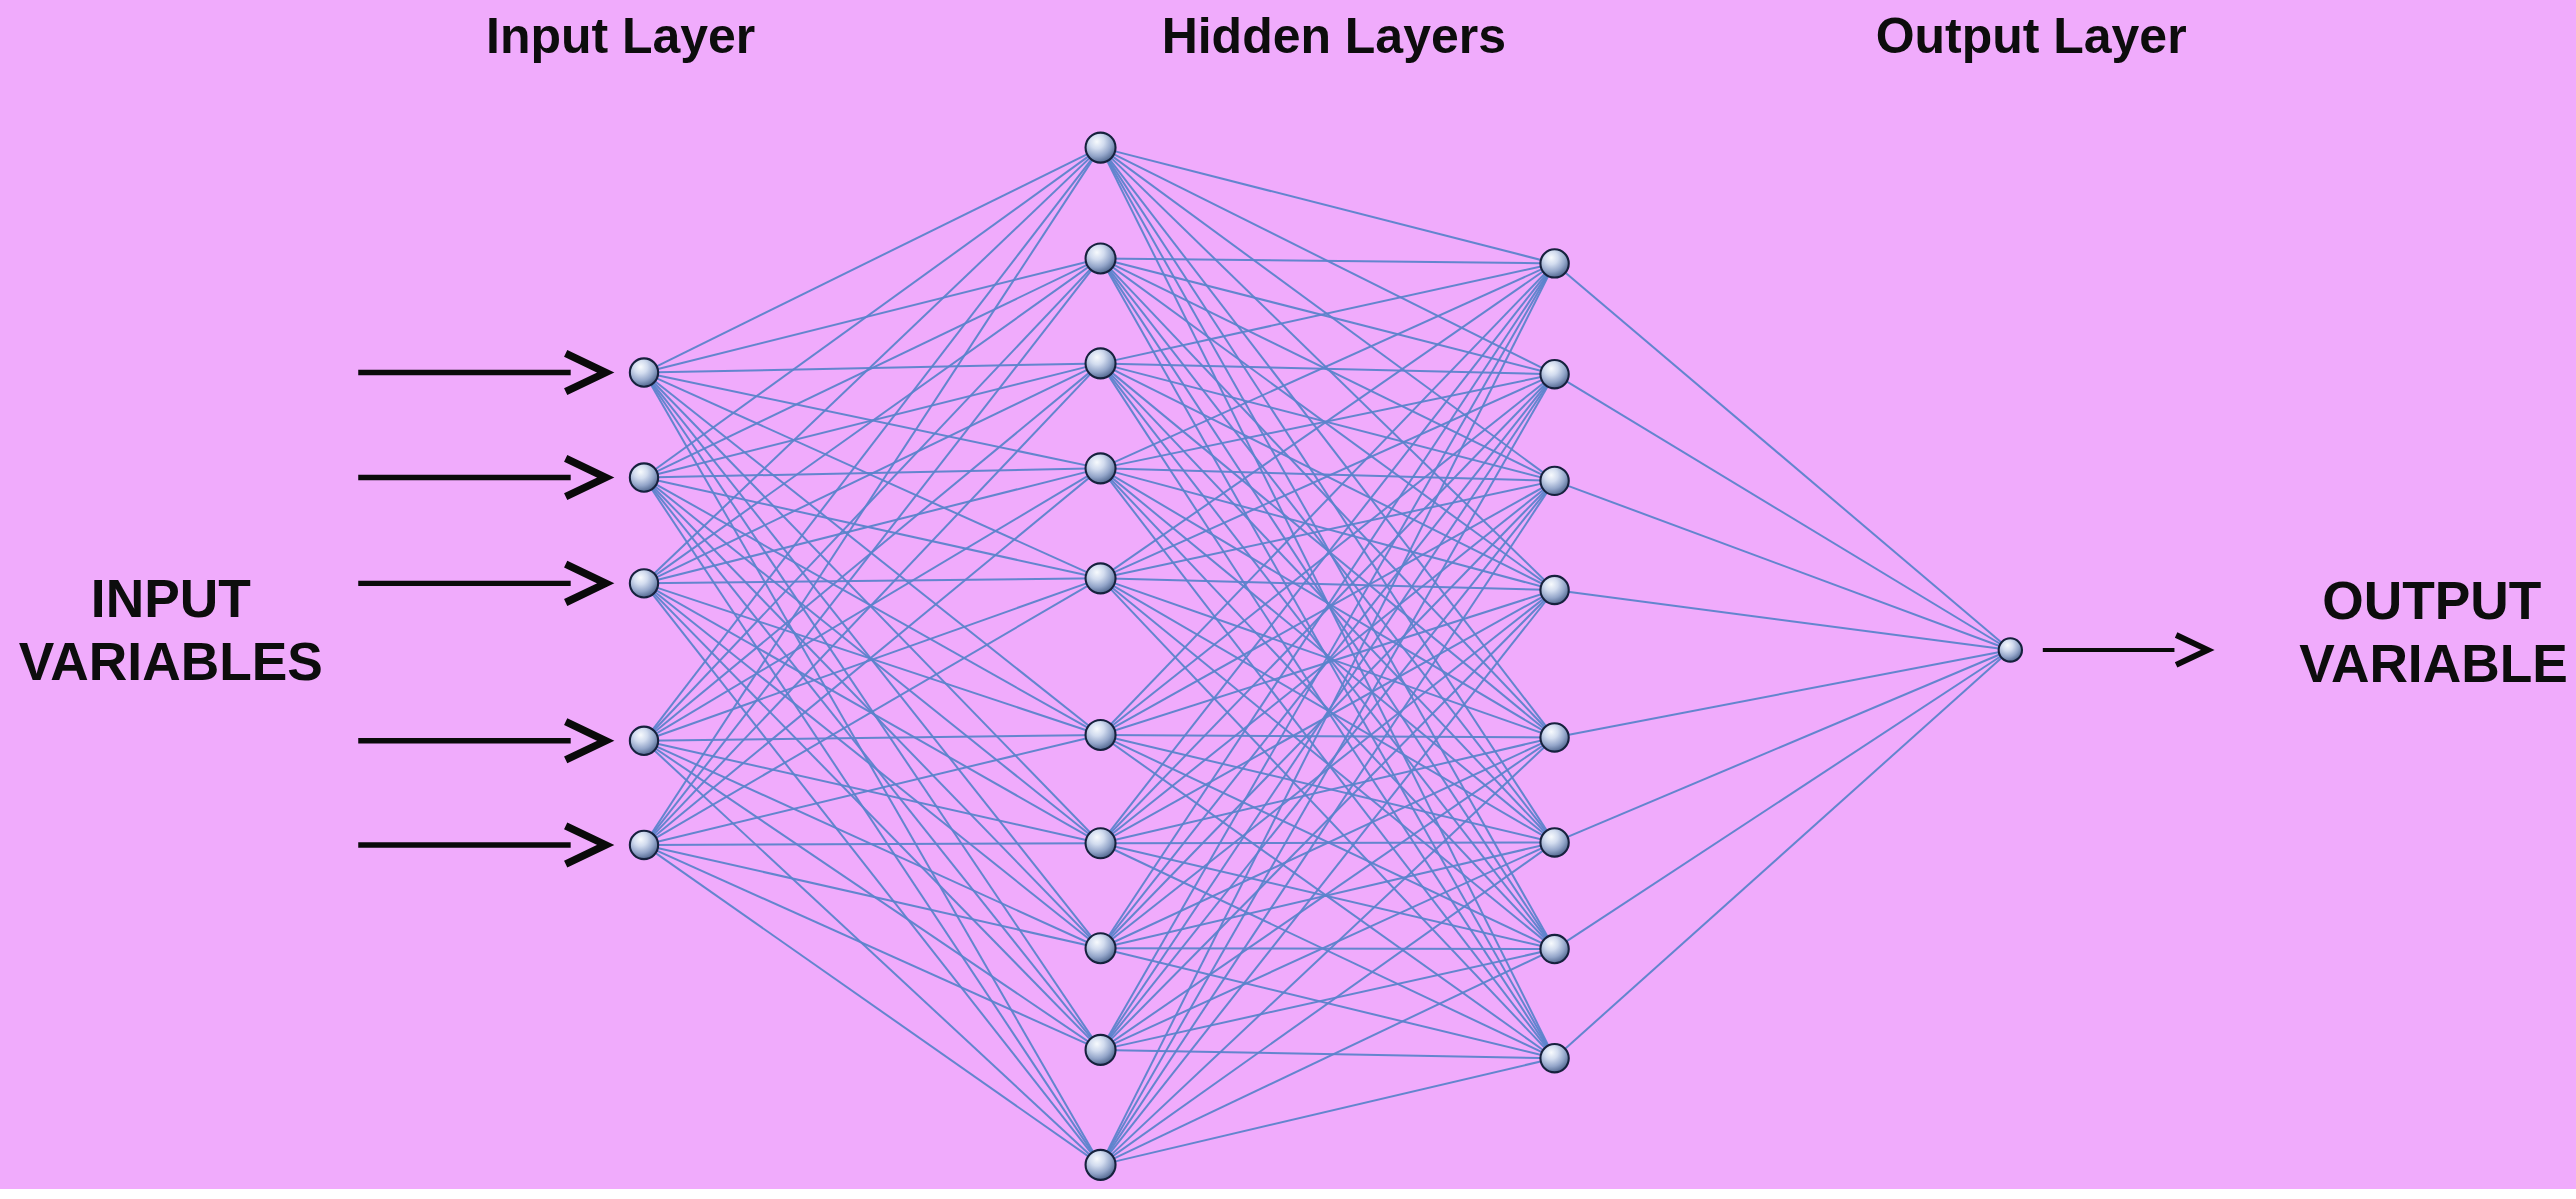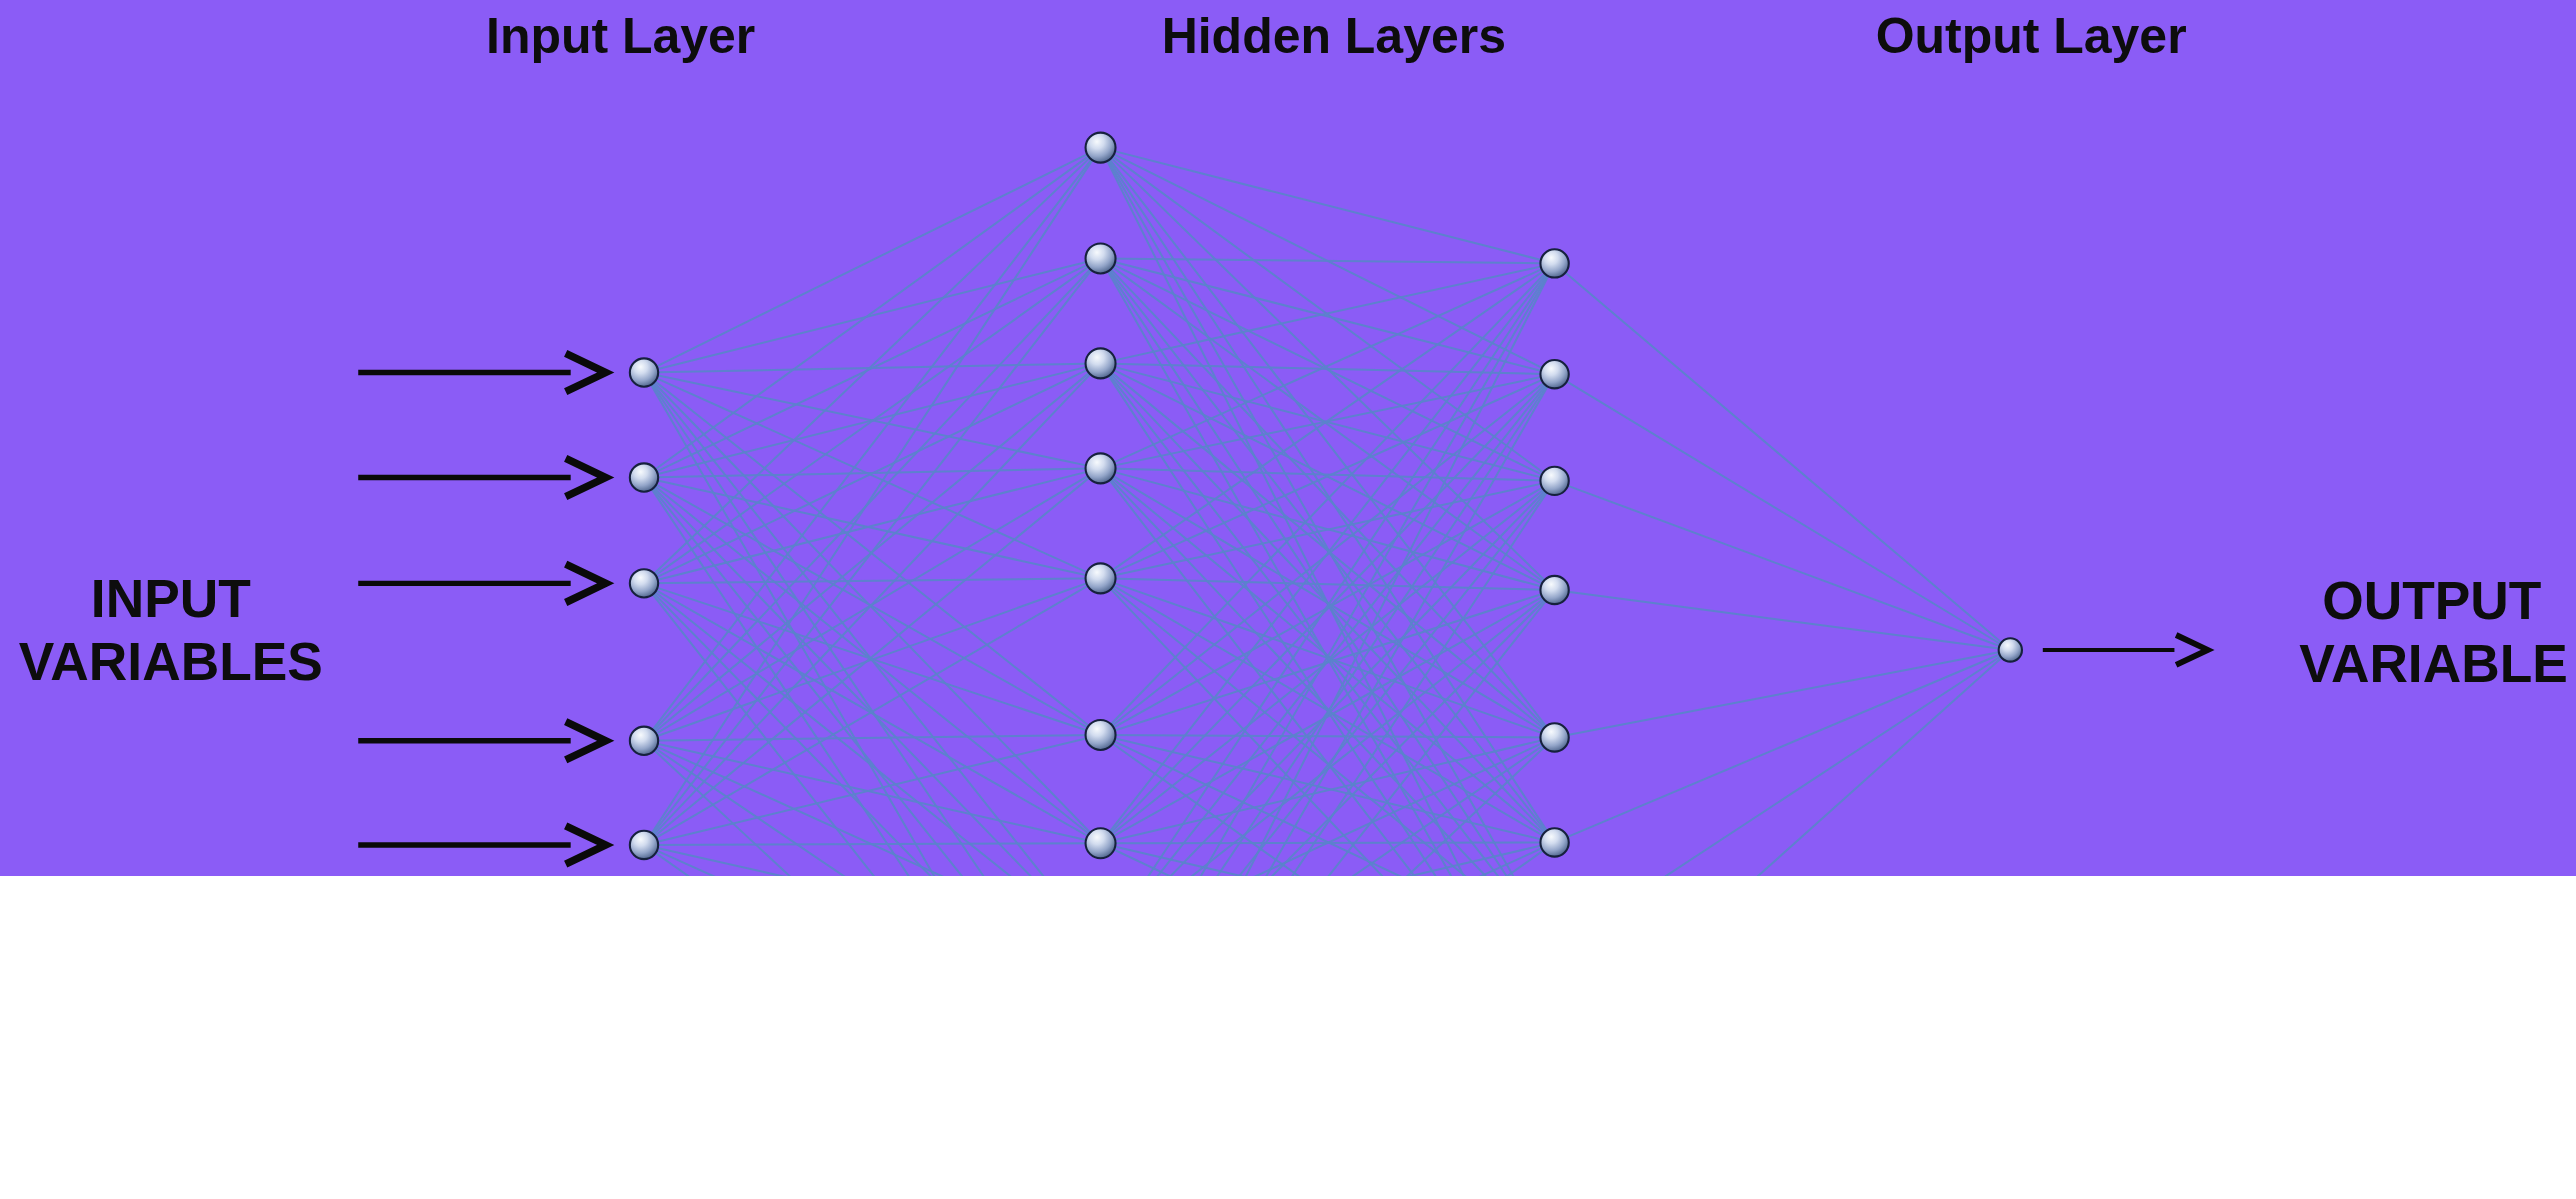--- a/index.html
+++ b/index.html
@@ -1,17 +1,17 @@
 <!DOCTYPE html>
 <html style="font-size:13.3px"><head>
 <meta charset="utf-8">
 <style>
   html,body{margin:0;padding:0;background:#ffffff;}
   .stage{
-    width:2576px;height:876px;position:relative;background:#8b5cf6;overflow:hidden;
+    width:2576px;height:1189px;position:relative;background:#f0abfc;overflow:hidden;
   }
   svg{display:block;width:2576px;height:1200px;}
   text{
     font-family:"Liberation Sans","DejaVu Sans",sans-serif;
     font-weight:bold;
     fill:#0d0d0d;
   }
   .header-label{font-size:60px;letter-spacing:0px;}
   .side-label{font-size:64px;letter-spacing:0px;}
 </style>

